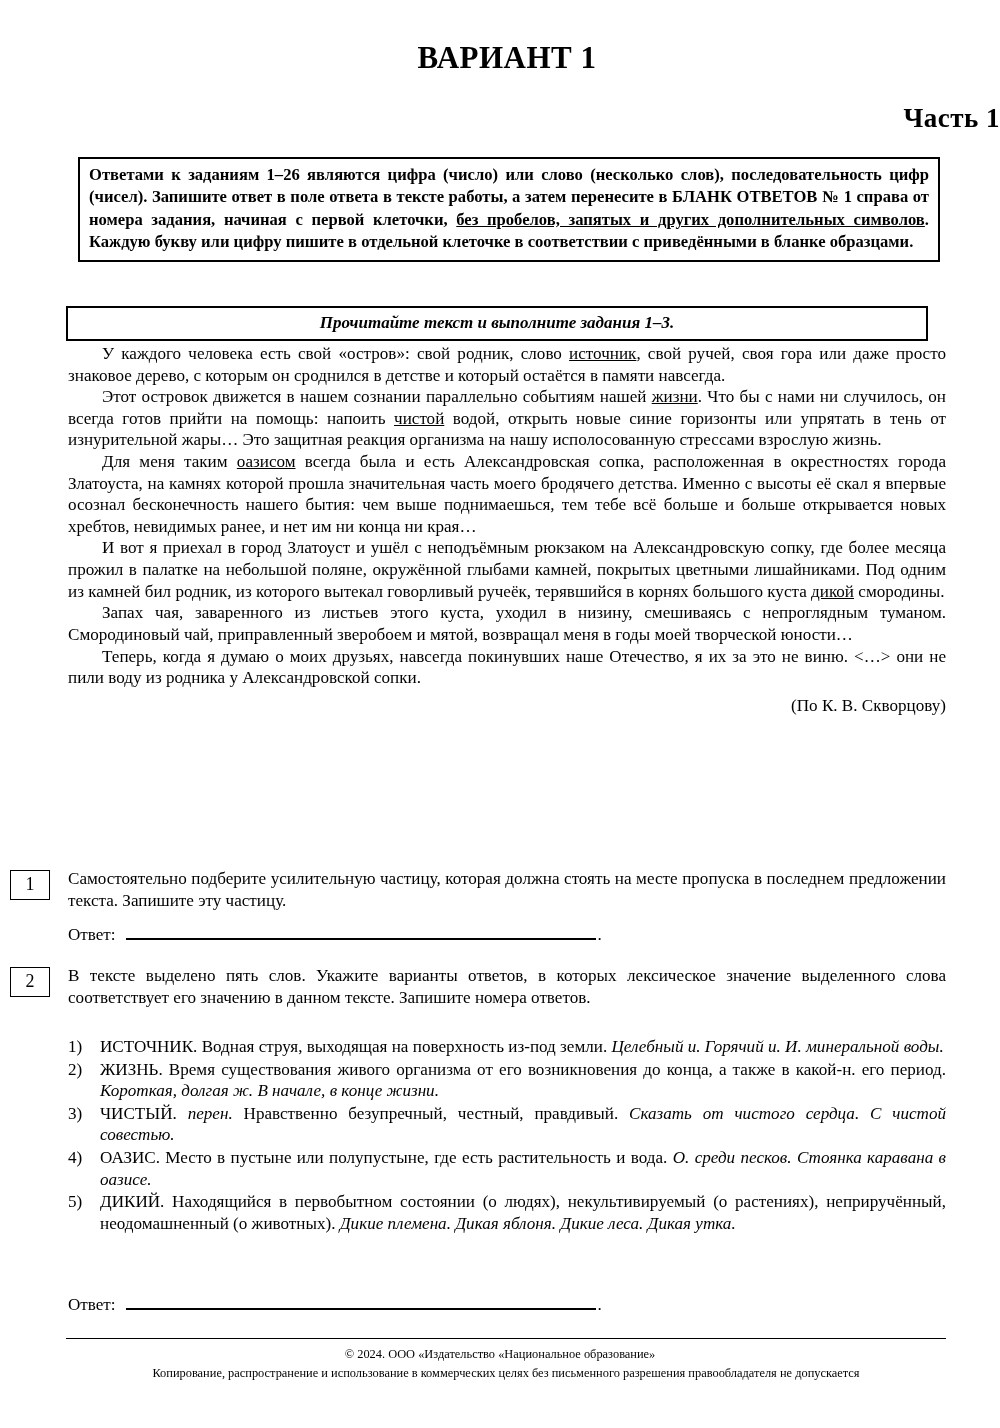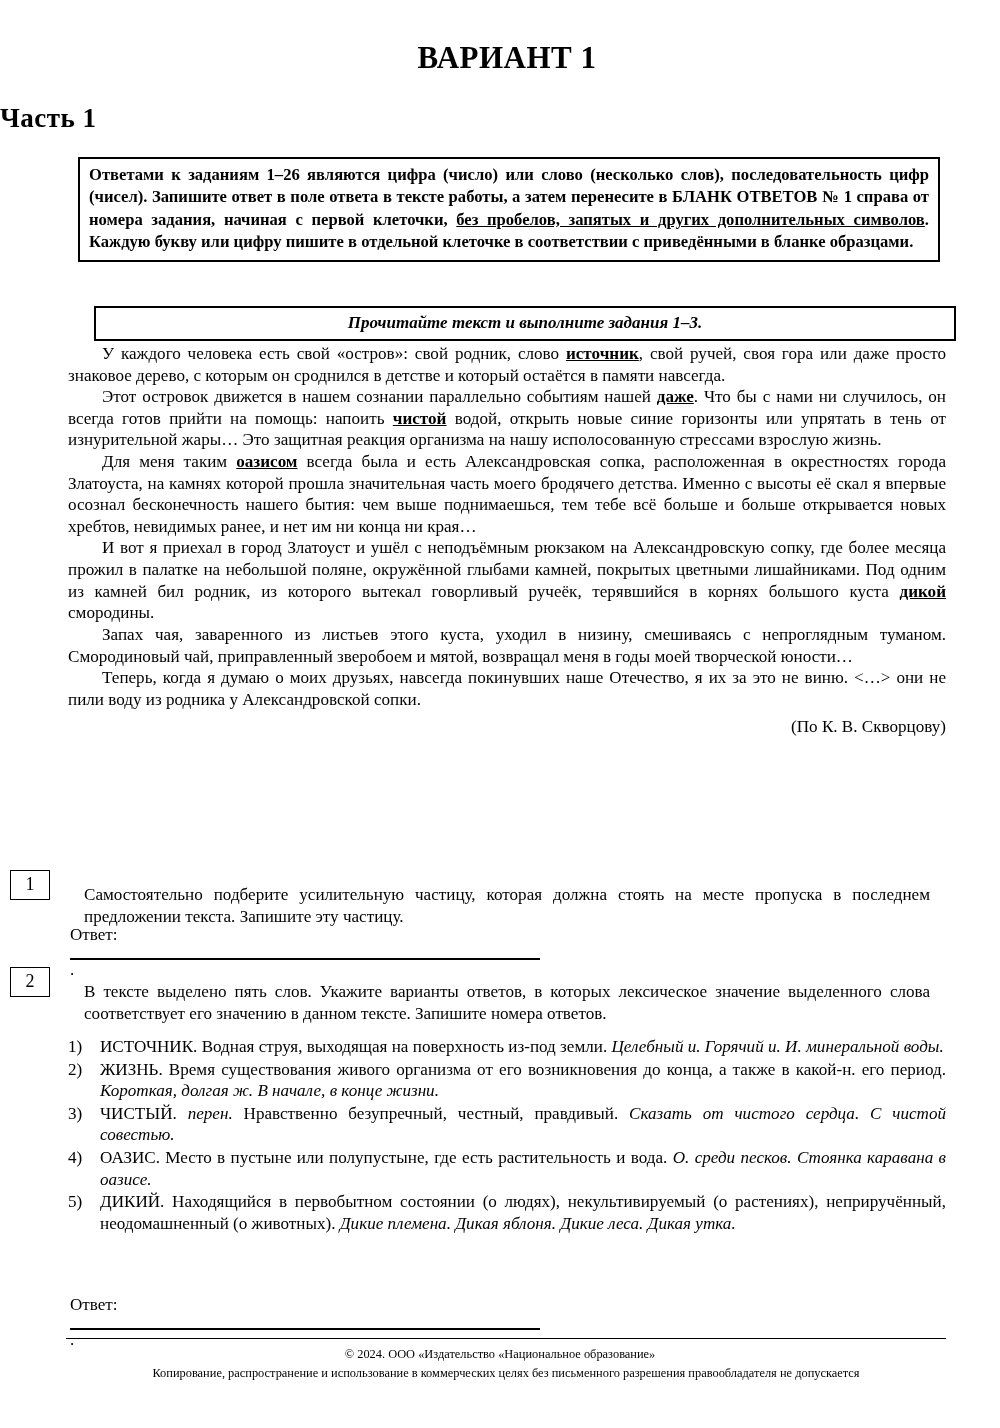--- a/index.html
+++ b/index.html
@@ -30,21 +30,21 @@
     width: 1000px;
     text-align: center;
     font-size: 31px;
     font-weight: bold;
     letter-spacing: 0.5px;
   }
   .part-title {
     position: absolute;
     left: 0; top: 103px;
     width: 1000px;
-    text-align: left;
+    text-align: right;
     font-size: 27px;
     font-weight: bold;
     letter-spacing: 0.5px;
   }
 
   
   .instruction-box {
     position: absolute;
     left: 78px; top: 157px;
     width: 862px;
@@ -59,21 +59,21 @@
     line-height: 1.355;
     text-align: justify;
     text-align-last: left;
   }
   .instruction-box .ul {
     text-decoration: underline;
   }
 
   .read-box {
     position: absolute;
-    left: 94px; top: 306px;
+    left: 66px; top: 306px;
     width: 862px;
     border: 2px solid #000;
     box-sizing: border-box;
     padding: 4px 8px 5px 8px;
     text-align: center;
   }
   .read-box p {
     margin: 0;
     font-style: italic;
     font-weight: bold;
@@ -89,21 +89,21 @@
   }
   .article p {
     margin: 0;
     font-size: 17.1px;
     line-height: 1.265;
     text-align: justify;
     text-indent: 34px;
     text-align-last: left;
   }
   .article b.kw {
-    font-weight: bold;
+    font-weight: normal;
     text-decoration: underline;
   }
   .attribution {
     margin-top: 6px !important;
     text-align: center;
     text-indent: 0 !important;
     text-align-last: right !important;
   }
 
   
@@ -119,38 +119,37 @@
     width: 40px;
     height: 30px;
     border: 1.6px solid #000;
     box-sizing: border-box;
     text-align: center;
     line-height: 27px;
     font-size: 18px;
     font-weight: normal;
   }
   .task p.stem {
-    margin: 16px;
+    margin: 0;
     font-size: 17.1px;
     line-height: 1.265;
     text-align: justify;
     text-align-last: left;
     text-indent: 0;
   }
 
   
   .answer-row {
     position: absolute;
     left: 68px;
     width: 878px;
     display: flex;
     align-items: baseline;
     justify-content: flex-start;
     font-size: 17.1px;
-    flex-direction: column;
   }
   .answer-row .answer-label {
     margin-right: 10px;
   }
   .answer-row .answer-rule {
     display: inline-block;
     width: 470px;
     border-bottom: 2px solid #000;
     height: 13px;
   }
@@ -229,21 +228,21 @@
     <p><span>Ответами к заданиям 1–26 являются цифра (число) или слово (несколько слов), последовательность цифр (чисел). Запишите ответ в поле ответа в тексте работы, а затем перенесите в БЛАНК ОТВЕТОВ № 1 справа от номера задания, начиная с первой клеточки, </span><span class="ul">без пробелов, запятых и других дополнительных символов</span><span>. Каждую букву или цифру пишите в отдельной клеточке в соответствии с приведёнными в бланке образцами.</span></p>
   </div>
 
   <div class="read-box">
     <p>Прочитайте текст и выполните задания 1–3.</p>
   </div>
 
   <div class="article">
     <p><span>У каждого человека есть свой «остров»: свой родник, слово </span><b class="kw">источник</b><span>, свой ручей, своя гора или даже просто знаковое дерево, с которым он сроднился в детстве и который остаётся в памяти навсегда.</span></p>
 
-    <p><span>Этот островок движется в нашем сознании параллельно событиям нашей </span><b class="kw">даже</b><span>. Что бы с нами ни случилось, он всегда готов прийти на помощь: напоить </span><b class="kw">чистой</b><span> водой, открыть новые синие горизонты или упрятать в тень от изнурительной жары… Это защитная реакция организма на нашу исполосованную стрессами взрослую жизнь.</span></p>
+    <p><span>Этот островок движется в нашем сознании параллельно событиям нашей </span><b class="kw">жизни</b><span>. Что бы с нами ни случилось, он всегда готов прийти на помощь: напоить </span><b class="kw">чистой</b><span> водой, открыть новые синие горизонты или упрятать в тень от изнурительной жары… Это защитная реакция организма на нашу исполосованную стрессами взрослую жизнь.</span></p>
 
     <p><span>Для меня таким </span><b class="kw">оазисом</b><span> всегда была и есть Александровская сопка, расположенная в окрестностях города Златоуста, на камнях которой прошла значительная часть моего бродячего детства. Именно с высоты её скал я впервые осознал бесконечность нашего бытия: чем выше поднимаешься, тем тебе всё больше и больше открывается новых хребтов, невидимых ранее, и нет им ни конца ни края…</span></p>
 
     <p><span>И вот я приехал в город Златоуст и ушёл с неподъёмным рюкзаком на Александровскую сопку, где более месяца прожил в палатке на небольшой поляне, окружённой глыбами камней, покрытых цветными лишайниками. Под одним из камней бил родник, из которого вытекал говорливый ручеёк, терявшийся в корнях большого куста </span><b class="kw">дикой</b><span> смородины.</span></p>
 
     <p>Запах чая, заваренного из листьев этого куста, уходил в низину, смешиваясь с непроглядным туманом. Смородиновый чай, приправленный зверобоем и мятой, возвращал меня в годы моей творческой юности…</p>
 
     <p>Теперь, когда я думаю о моих друзьях, навсегда покинувших наше Отечество, я их за это не виню. &lt;…&gt; они не пили воду из родника у Александровской сопки.</p>
 
     <p class="attribution">(По К. В. Скворцову)</p>

